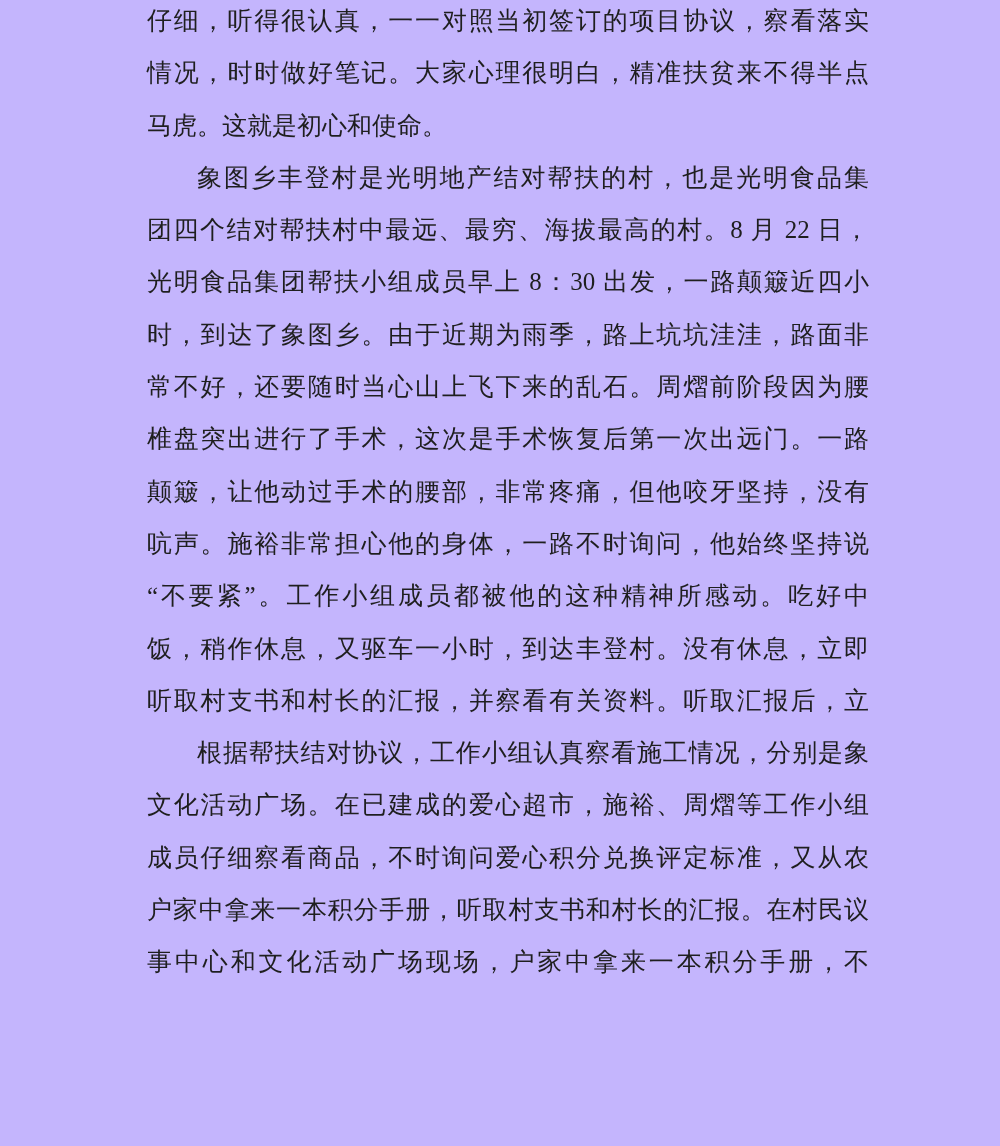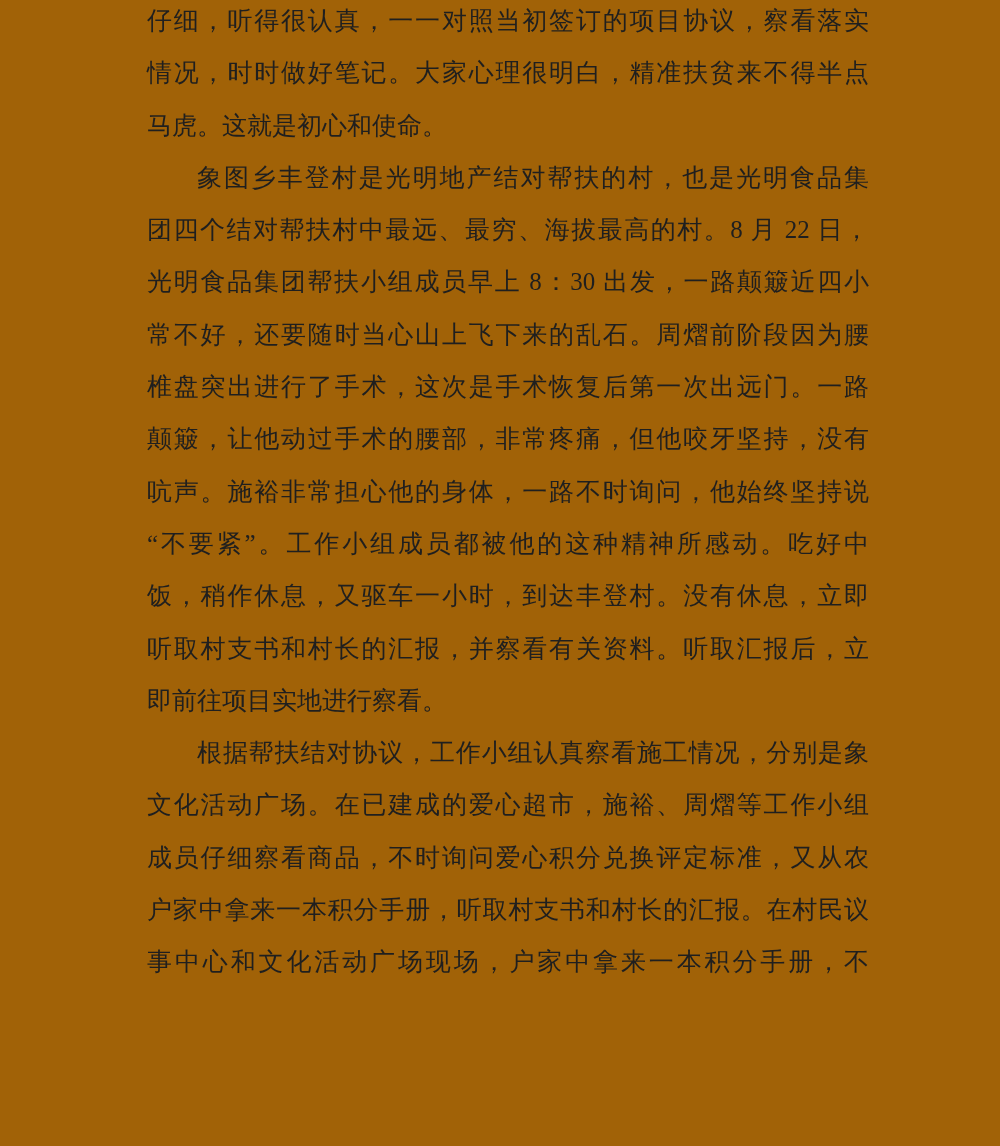--- a/index.html
+++ b/index.html
@@ -9,21 +9,21 @@
   }
   body {
     width: 1000px;
     height: 1146px;
     overflow: hidden;
   }
   .page {
     position: relative;
     width: 1000px;
     height: 1146px;
-    background: #a16207;
+    background: #c4b5fd;
   }
   .text-block {
     position: absolute;
     left: 147px;
     top: -5px;
     width: 722px;
     font-family: "Liberation Serif", "DejaVu Serif", serif;
     font-size: 25px;
     color: #1f1f1f;
     font-weight: 400;
@@ -48,27 +48,27 @@
 <body>
 
 <div class="page">
   <div class="text-block" id="text-block">
       <div class="text-line">仔细，听得很认真，一一对照当初签订的项目协议，察看落实</div>
       <div class="text-line">情况，时时做好笔记。大家心理很明白，精准扶贫来不得半点</div>
       <div class="text-line para-end">马虎。这就是初心和使命。</div>
       <div class="text-line indent">象图乡丰登村是光明地产结对帮扶的村，也是光明食品集</div>
       <div class="text-line">团四个结对帮扶村中最远、最穷、海拔最高的村。8 月 22 日，</div>
       <div class="text-line">光明食品集团帮扶小组成员早上 8：30 出发，一路颠簸近四小</div>
+      <div class="text-line">时，到达了象图乡。由于近期为雨季，路上坑坑洼洼，路面非</div>
       <div class="text-line">常不好，还要随时当心山上飞下来的乱石。周熠前阶段因为腰</div>
       <div class="text-line">椎盘突出进行了手术，这次是手术恢复后第一次出远门。一路</div>
       <div class="text-line">颠簸，让他动过手术的腰部，非常疼痛，但他咬牙坚持，没有</div>
       <div class="text-line">吭声。施裕非常担心他的身体，一路不时询问，他始终坚持说</div>
       <div class="text-line">“不要紧”。工作小组成员都被他的这种精神所感动。吃好中</div>
       <div class="text-line">饭，稍作休息，又驱车一小时，到达丰登村。没有休息，立即</div>
       <div class="text-line">听取村支书和村长的汇报，并察看有关资料。听取汇报后，立</div>
-      <div class="text-line para-end">即前往项目实地进行察看。</div>
       <div class="text-line indent">根据帮扶结对协议，工作小组认真察看施工情况，分别是象</div>
       <div class="text-line">文化活动广场。在已建成的爱心超市，施裕、周熠等工作小组</div>
       <div class="text-line">成员仔细察看商品，不时询问爱心积分兑换评定标准，又从农</div>
       <div class="text-line">户家中拿来一本积分手册，听取村支书和村长的汇报。在村民议</div>
       <div class="text-line">事中心和文化活动广场现场，户家中拿来一本积分手册，不</div>
     </div>
 </div>
 
 </body></html>

